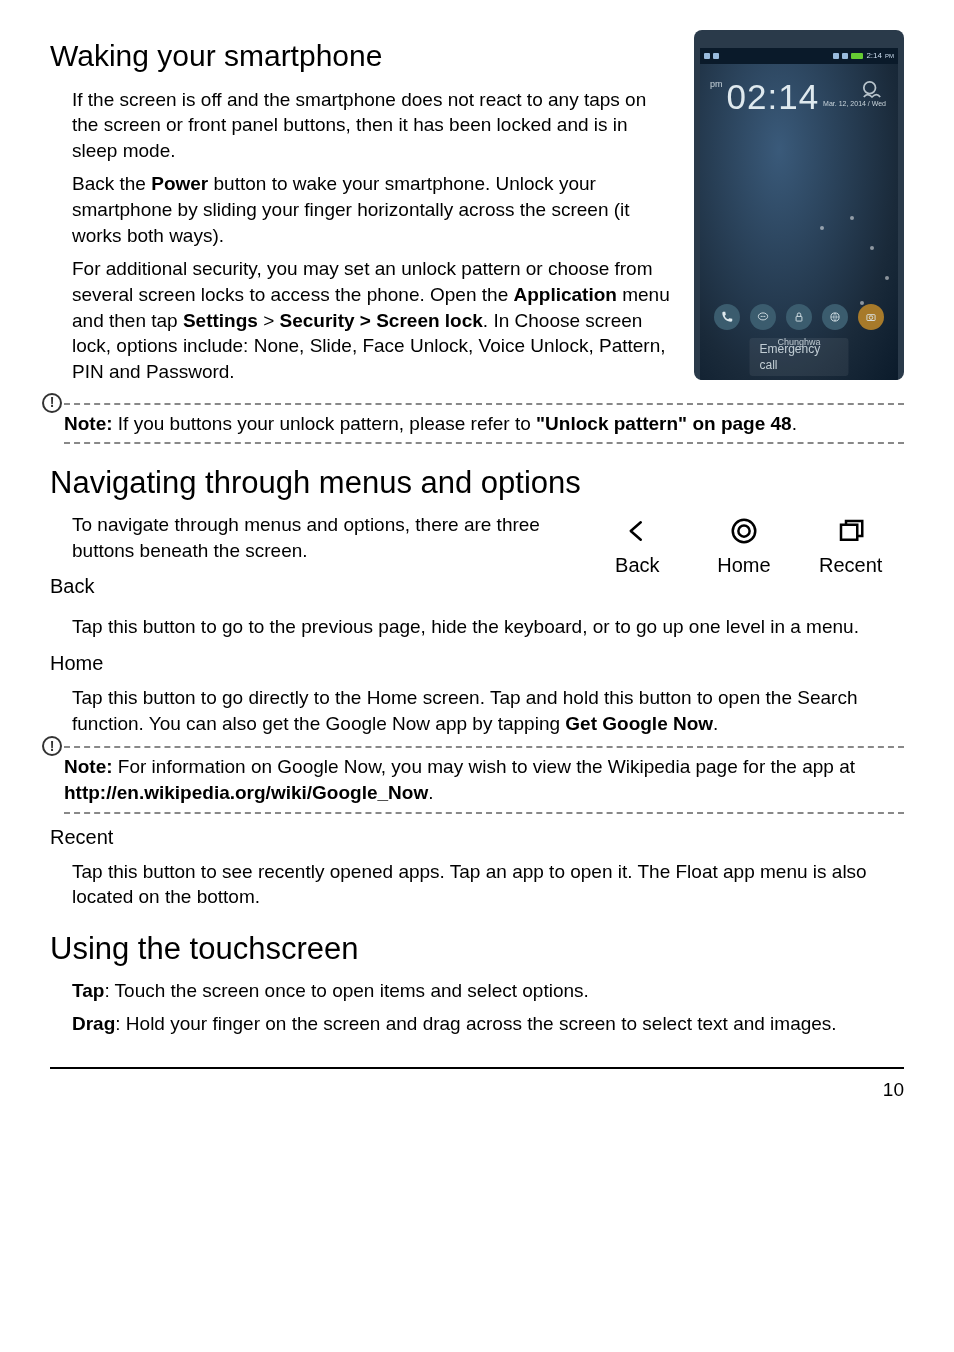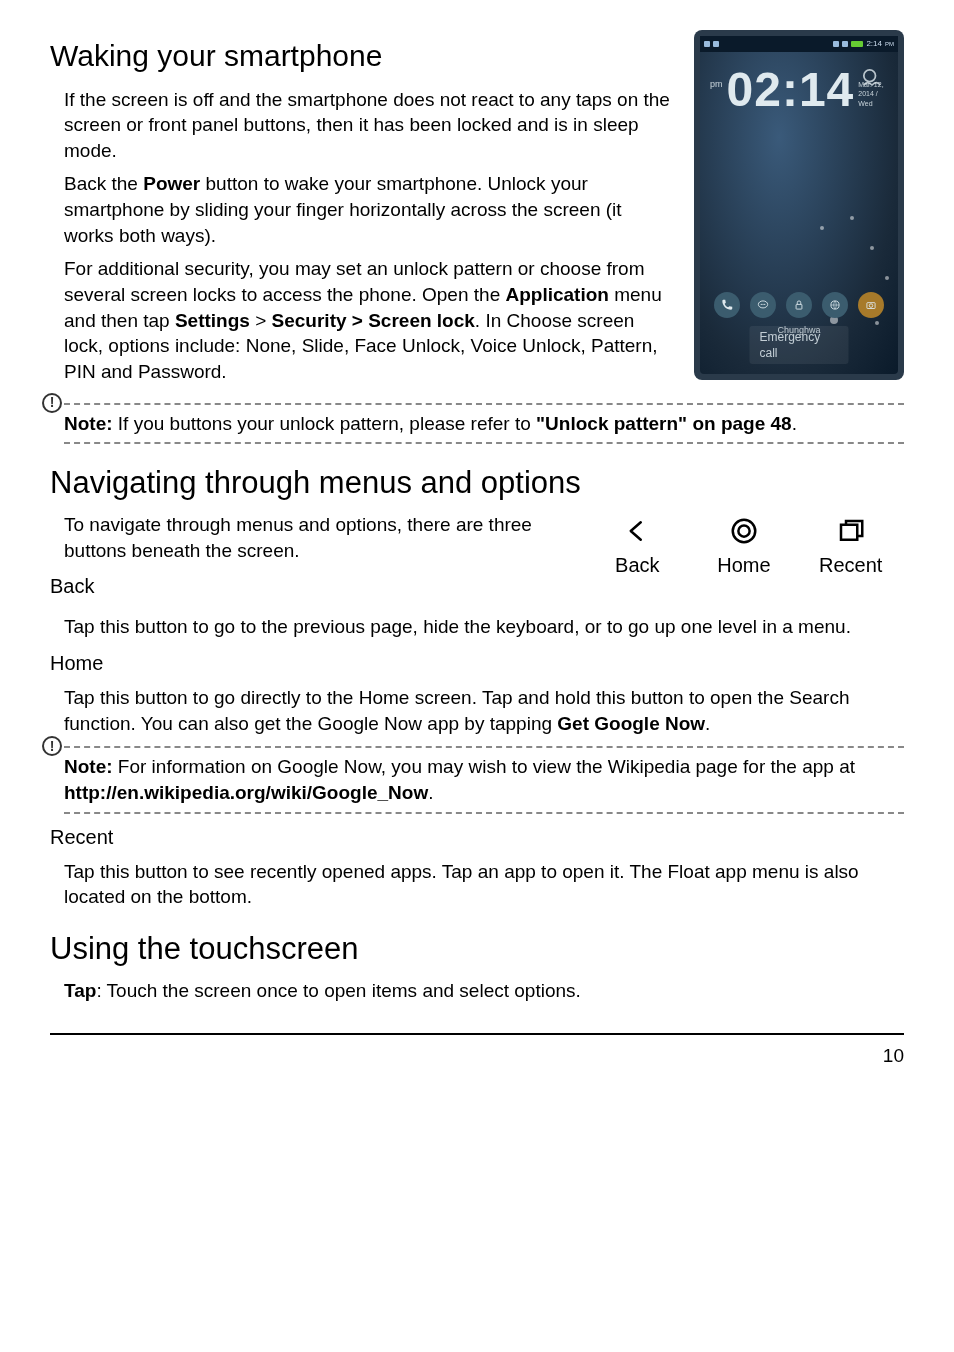--- a/index.html
+++ b/index.html
@@ -22,21 +22,21 @@
     font-size: 31px;
     font-weight: normal;
     margin: 18px 0 8px 0;
   }
   h3 {
     font-size: 20px;
     font-weight: normal;
     margin: 10px 0 6px 0;
   }
   .indent { padding-left: 14px; }
-  p { margin: 8px 0; }
+  p { margin: 8px 8px; }
   .float-right {
     float: right;
     margin: 0 0 10px 18px;
   }
   .note-block {
     clear: both;
     position: relative;
     padding-left: 14px;
     margin: 10px 0 6px 0;
   }
@@ -105,20 +105,21 @@
     font-family: Arial, sans-serif;
     position: relative;
     overflow: hidden;
   }
   .phone-inner {
     width: 100%;
     height: 100%;
     background: radial-gradient(ellipse at 40% 30%, #3a5a7a 0%, #1a2a3a 70%, #0a1a2a 100%);
     border-radius: 4px;
     position: relative;
+    margin-top: 12px;
   }
   .phone-statusbar {
     height: 16px;
     background: #0a1a2a;
     display: flex;
     justify-content: space-between;
     align-items: center;
     font-size: 8px;
     padding: 0 4px;
     color: #cde;
@@ -126,21 +127,21 @@
   .sb-right { display:flex; gap:3px; align-items:center; }
   .sb-icons { display:flex; gap:3px; align-items:center; }
   .sb-icon { width:6px; height:6px; background:#9bd; border-radius:1px; }
   .sb-batt { width:12px; height:6px; background:#6c3; border-radius:1px; }
   .phone-clock {
     display:flex;
     align-items:flex-end;
     gap:4px;
     padding: 14px 10px 2px 10px;
   }
-  .clock-main { font-size:48px; font-weight:700; letter-spacing:1px; line-height:1; }
+  .clock-main { font-size:35px; font-weight:400; letter-spacing:1px; line-height:1; }
   .clock-pm { font-size:9px; opacity:.85; margin-bottom:24px; }
   .clock-date { font-size:7px; opacity:.85; margin-bottom:6px; }
   .weather-icn { position:absolute; right:12px; top:28px; opacity:.8; }
   .weather-icn svg { width:28px; height:28px; }
   .phone-center {
     position:absolute;
     top:45%;
     left:0; right:0;
     text-align:center;
     font-size:9px;
@@ -334,16 +335,17 @@
 </div>
 
 <h3>Recent</h3>
 <div class="indent">
   <p>Tap this button to see recently opened apps. Tap an app to open it. The Float app menu is also located on the bottom.</p>
 </div>
 
 <h1>Using the touchscreen</h1>
 <div class="indent">
   <p><span class="bold">Tap</span><span>: Touch the screen once to open items and select options.</span></p>
+  <p><span class="bold">Drag</span><span>: Hold your finger on the screen and drag across the screen to select text and images.</span></p>
 </div>
 
 <hr class="hr-bottom">
 <div class="page-num">10</div>
 
 </body></html>

